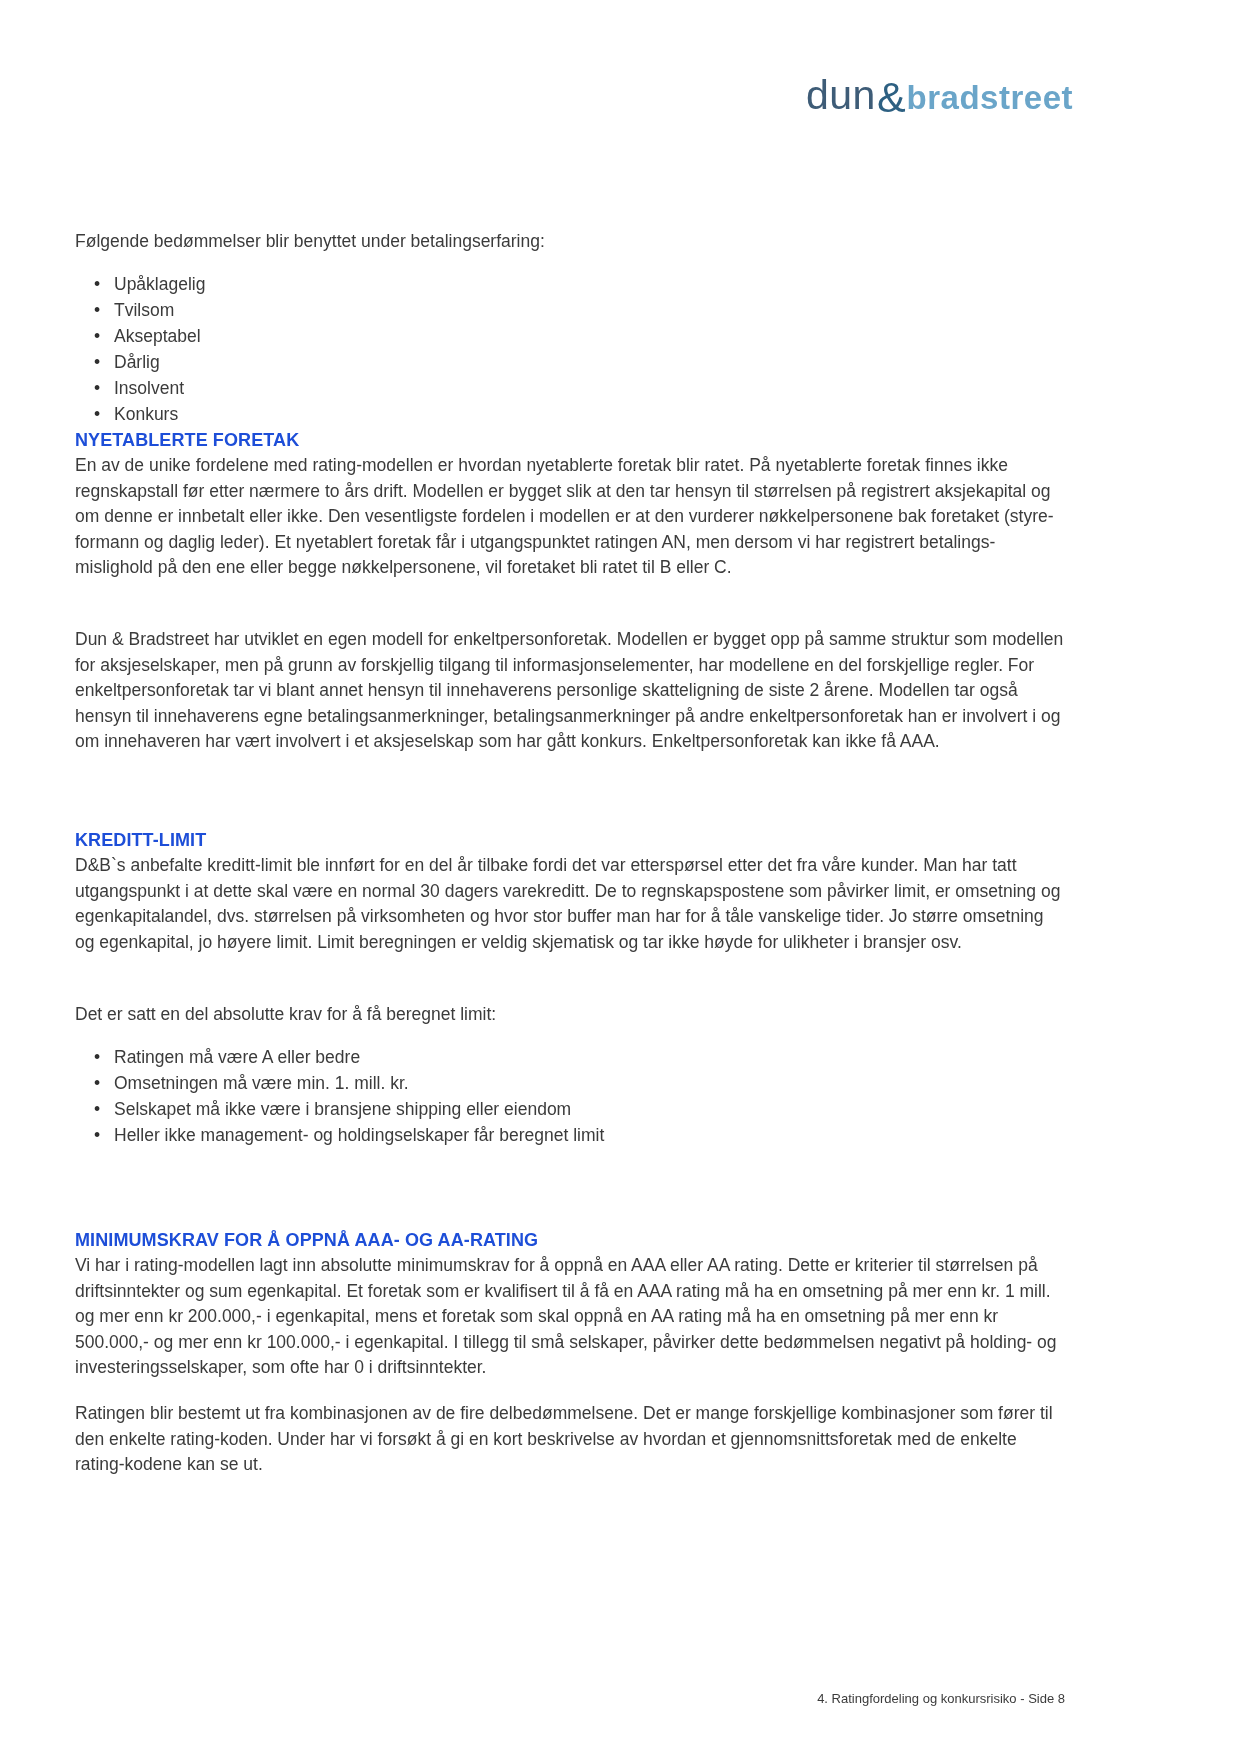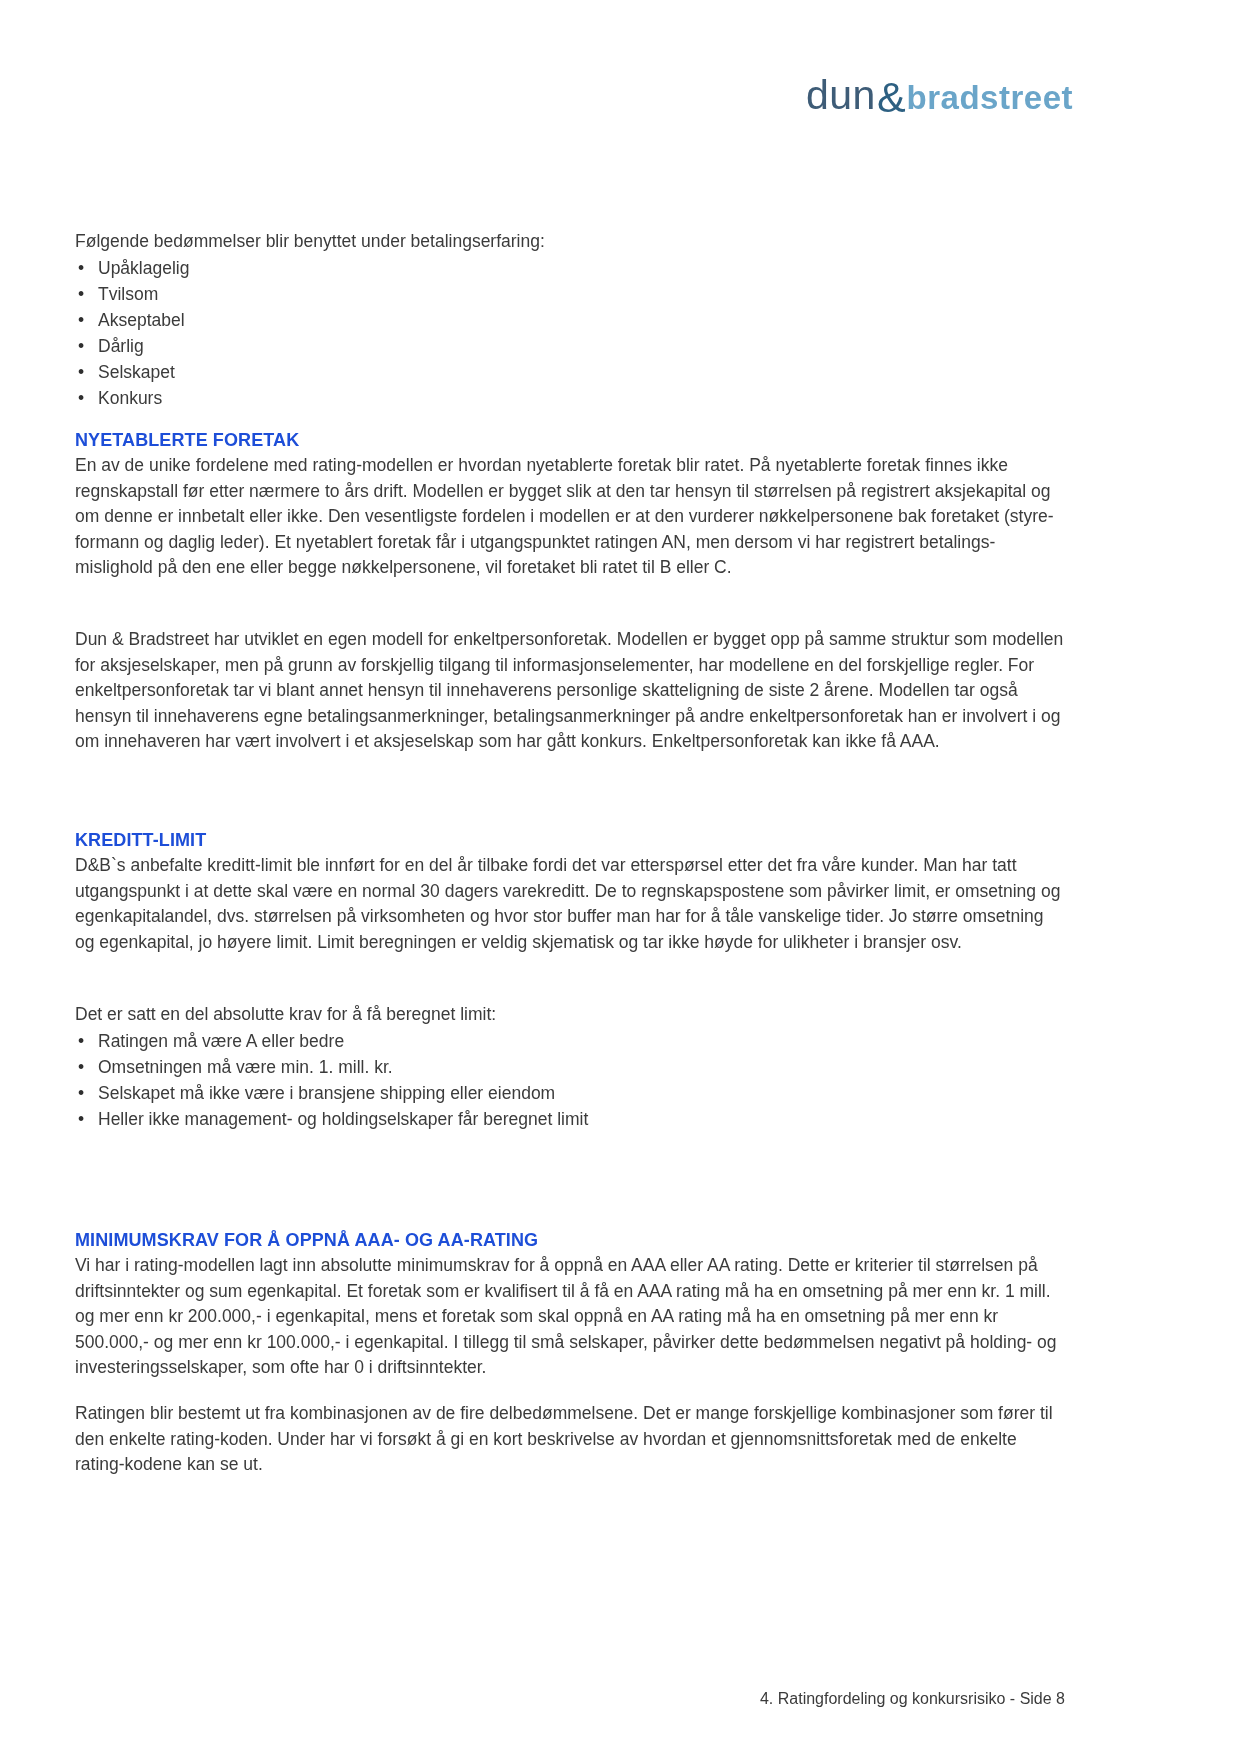--- a/index.html
+++ b/index.html
@@ -23,21 +23,21 @@
   }
   .block h2{
     font-size:18px;
     line-height:26px;
     font-weight:700;
     color:#1d4ed8;
     letter-spacing:0.1px;
     margin:0;
   }
   .block p{margin:0;}
-  .block ul{margin:0;padding:0;list-style:none;}
+  .block ul{margin:16px;padding:0;list-style:none;}
   .block li{
     position:relative;
     padding-left:23px;
     line-height:26px;
   }
   .block li::before{
     content:"\2022";
     position:absolute;
     left:3px;
     color:#2e2e2e;
@@ -50,21 +50,21 @@
     align-items:baseline;
     white-space:nowrap;
   }
   .logo-dun{font-size:41px;font-weight:400;letter-spacing:0.5px;}
   .logo-amp{font-size:43px;font-weight:400;line-height:1;margin:0 1px;position:relative;top:3px;}
   .logo-bradstreet{font-size:33px;font-weight:700;letter-spacing:0.5px;}
   .footer{
     position:absolute;
     top:1686px;
     right:176px;
-    font-size:16px;
+    font-size:13px;
     line-height:25px;
     color:#3b3b3b;
     text-align:center;
   }
 </style>
 </head>
 <body>
 
 <div class="page">
 
@@ -74,21 +74,21 @@
     <span class="logo-bradstreet" style="color:#6aa5c9">bradstreet</span>
   </div>
 
   <div class="block" style="top:229px">
     <p>Følgende bedømmelser blir benyttet under betalingserfaring:</p>
     <ul>
       <li>Upåklagelig</li>
       <li>Tvilsom</li>
       <li>Akseptabel</li>
       <li>Dårlig</li>
-      <li>Selskapet</li>
+      <li>Insolvent</li>
       <li>Konkurs</li>
     </ul>
   </div>
 
   <div class="block" style="top:427px">
     <h2>NYETABLERTE FORETAK</h2>
     <p>En av de unike fordelene med rating-modellen er hvordan nyetablerte foretak blir ratet. På nyetablerte foretak finnes ikke regnskapstall før etter nærmere to års drift. Modellen er bygget slik at den tar hensyn til størrelsen på registrert aksjekapital og om denne er innbetalt eller ikke. Den vesentligste fordelen i modellen er at den vurderer nøkkelpersonene bak foretaket (styre- formann og daglig leder). Et nyetablert foretak får i utgangspunktet ratingen AN, men dersom vi har registrert betalings- mislighold på den ene eller begge nøkkelpersonene, vil foretaket bli ratet til B eller C.</p>
   </div>
 
   <div class="block" style="top:627px">

